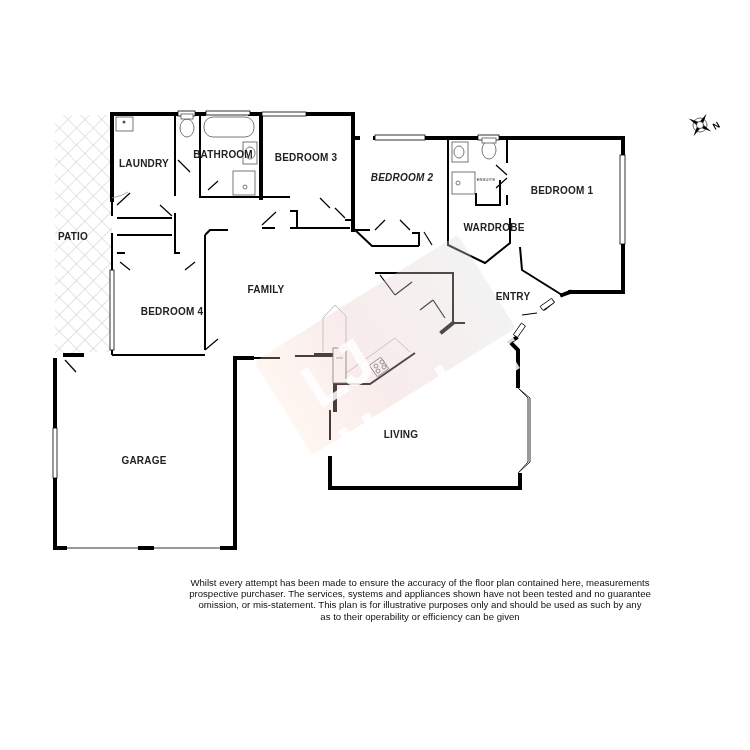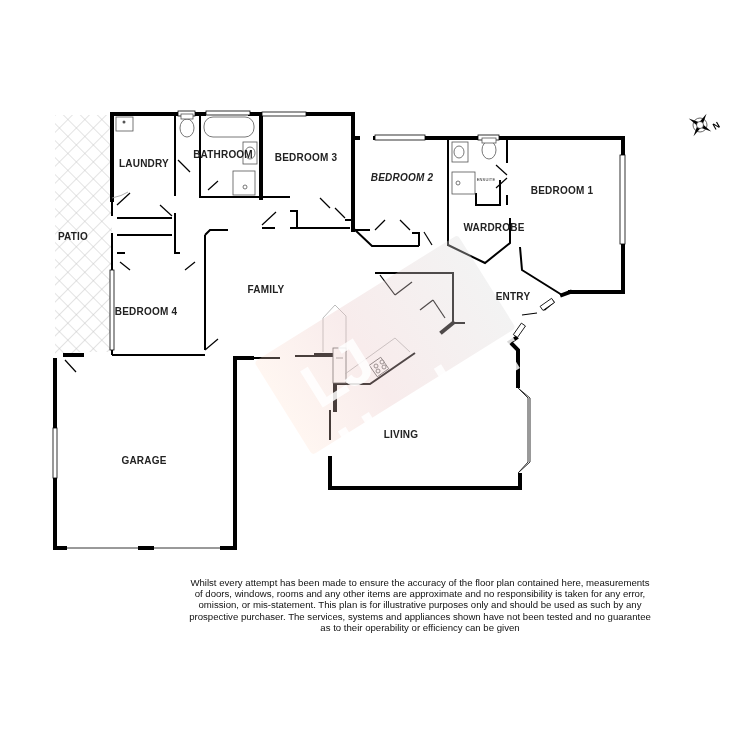--- a/index.html
+++ b/index.html
@@ -190,36 +190,35 @@
 
 <div class="room-label" style="left:69px;top:236px;padding-left:8px;">PATIO</div>
 <div class="room-label" style="left:144px;top:163px;">LAUNDRY</div>
 <div class="room-label" style="left:223px;top:154px;">BATHROOM</div>
 <div class="room-label" style="left:306px;top:157px;">BEDROOM 3</div>
 <div class="room-label" style="left:402px;top:177px;font-style:italic;">BEDROOM 2</div>
 <div class="room-label small" style="left:486px;top:179px;">ENSUITE</div>
 <div class="room-label" style="left:494px;top:227px;">WARDROBE</div>
 <div class="room-label" style="left:562px;top:190px;">BEDROOM 1</div>
 <div class="room-label" style="left:266px;top:289px;">FAMILY</div>
-<div class="room-label" style="left:146px;top:311px;">BEDROOM 4</div>
+<div class="room-label" style="left:172px;top:311px;">BEDROOM 4</div>
 <div class="room-label" style="left:513px;top:296px;">ENTRY</div>
 <div class="room-label" style="left:401px;top:434px;">LIVING</div>
 <div class="room-label" style="left:144px;top:460px;">GARAGE</div>
 
 <div class="compass">
   <svg width="45" height="30" viewBox="0 0 45 30">
     <circle cx="15" cy="15" r="7" fill="none" stroke="#666" stroke-width="1"></circle>
     <polygon points="15,2 17,13 15,15 13,13" fill="#000" transform="rotate(30 15 15)"></polygon>
     <polygon points="15,28 17,17 15,15 13,17" fill="#000" transform="rotate(30 15 15)"></polygon>
     <polygon points="2,15 13,13 15,15 13,17" fill="#000" transform="rotate(30 15 15)"></polygon>
     <polygon points="28,15 17,13 15,15 17,17" fill="#000" transform="rotate(30 15 15)"></polygon>
     <circle cx="15" cy="15" r="3.5" fill="#fff" stroke="#000" stroke-width="0.6"></circle>
     <text x="28" y="19" font-family="Liberation Sans, sans-serif" font-size="9" font-weight="bold" fill="#000" transform="rotate(-30 31 16)">N</text>
   </svg>
 </div>
 
 <div class="disclaimer">
   <div>Whilst every attempt has been made to ensure the accuracy of the floor plan contained here, measurements</div>
-  <div>of doors, windows, rooms and any other items are approximate and no responsibility is taken for any error,</div>
+  <div>prospective purchaser. The services, systems and appliances shown have not been tested and no guarantee</div>
   <div>omission, or mis-statement. This plan is for illustrative purposes only and should be used as such by any</div>
-  <div>prospective purchaser. The services, systems and appliances shown have not been tested and no guarantee</div>
   <div>as to their operability or efficiency can be given</div>
 </div>
 
 </body></html>

